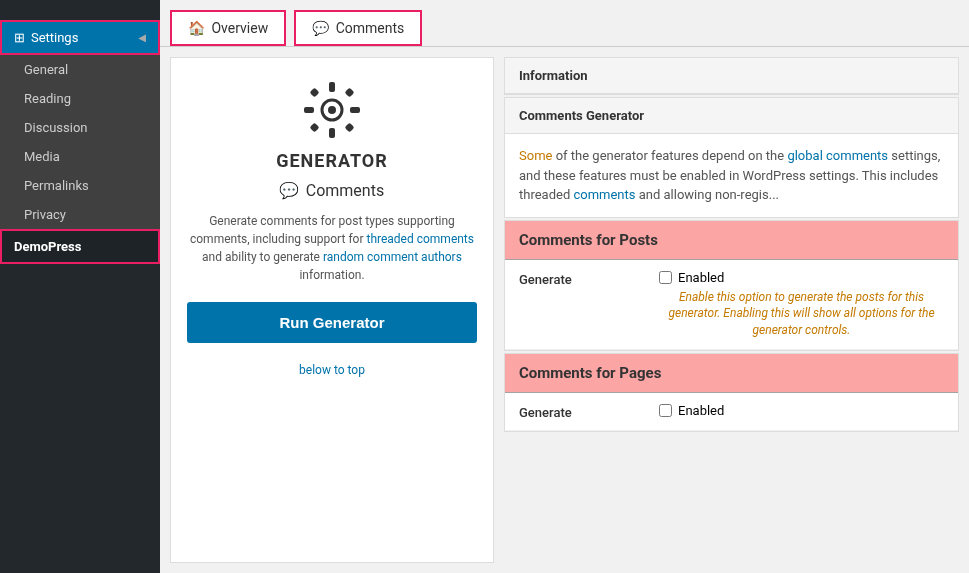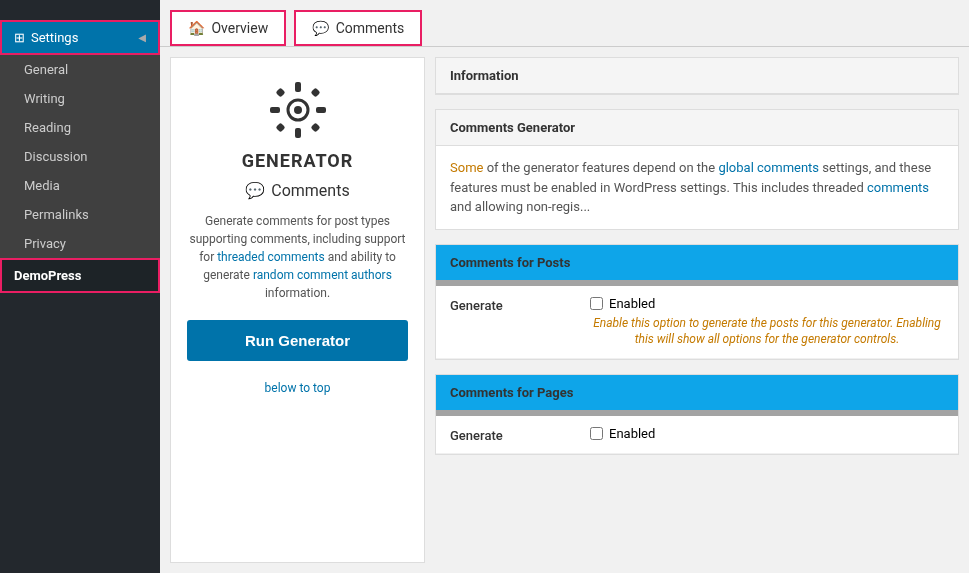--- a/index.html
+++ b/index.html
@@ -90,21 +90,21 @@
     .content-area {
       display: flex;
       flex: 1;
       overflow: hidden;
       padding: 10px;
       gap: 10px;
     }
 
     
     .left-panel {
-      width: 255px;
+      width: 324px;
       flex-shrink: 0;
       background: #fff;
       border: 1px solid #ddd;
       display: flex;
       flex-direction: column;
       align-items: center;
       padding: 20px 16px;
     }
     .generator-icon {
       width: 64px;
@@ -153,21 +153,21 @@
       text-decoration: none;
       margin-top: 4px;
     }
 
     
     .right-panel {
       flex: 1;
       overflow-y: auto;
       display: flex;
       flex-direction: column;
-      gap: 12px;
+      gap: 0;
     }
 
     .info-section {
       background: #fff;
       border: 1px solid #ddd;
       margin-bottom: 2px;
     }
     .info-section-header {
       background: #f5f5f5;
       border-bottom: 1px solid #ddd;
@@ -185,25 +185,25 @@
     .info-section-body .highlight-red { color: #c00; }
     .info-section-body .highlight-blue { color: #0073aa; }
     .info-section-body .highlight-orange { color: #c47a00; }
 
     .row-section {
       background: #fff;
       border: 1px solid #ddd;
       margin-bottom: 2px;
     }
     .row-section-header {
-      background: #0ea5e9;
-      border-bottom: 6px solid #a3a3a3;
+      background: #fca5a5;
+      border-bottom: 1px solid #a3a3a3;
       padding: 10px 14px;
       font-weight: bold;
-      font-size: 13px;
+      font-size: 15px;
       color: #333;
     }
     .row-item {
       display: flex;
       align-items: flex-start;
       padding: 10px 14px;
       border-bottom: 1px solid #f0f0f0;
       gap: 20px;
     }
     .row-label {
@@ -245,21 +245,20 @@
   <div class="sidebar-top"></div>
 
   <div class="sidebar-settings">
     <span class="icon">⊞</span>
     <span>Settings</span>
     <span class="sidebar-arrow">◀</span>
   </div>
 
   <div class="sidebar-sub">
     <div class="sidebar-sub-item">General</div>
-    <div class="sidebar-sub-item">Writing</div>
     <div class="sidebar-sub-item">Reading</div>
     <div class="sidebar-sub-item">Discussion</div>
     <div class="sidebar-sub-item">Media</div>
     <div class="sidebar-sub-item">Permalinks</div>
     <div class="sidebar-sub-item">Privacy</div>
   </div>
 
   <div class="sidebar-demopress">DemoPress</div>
 </div>
 

